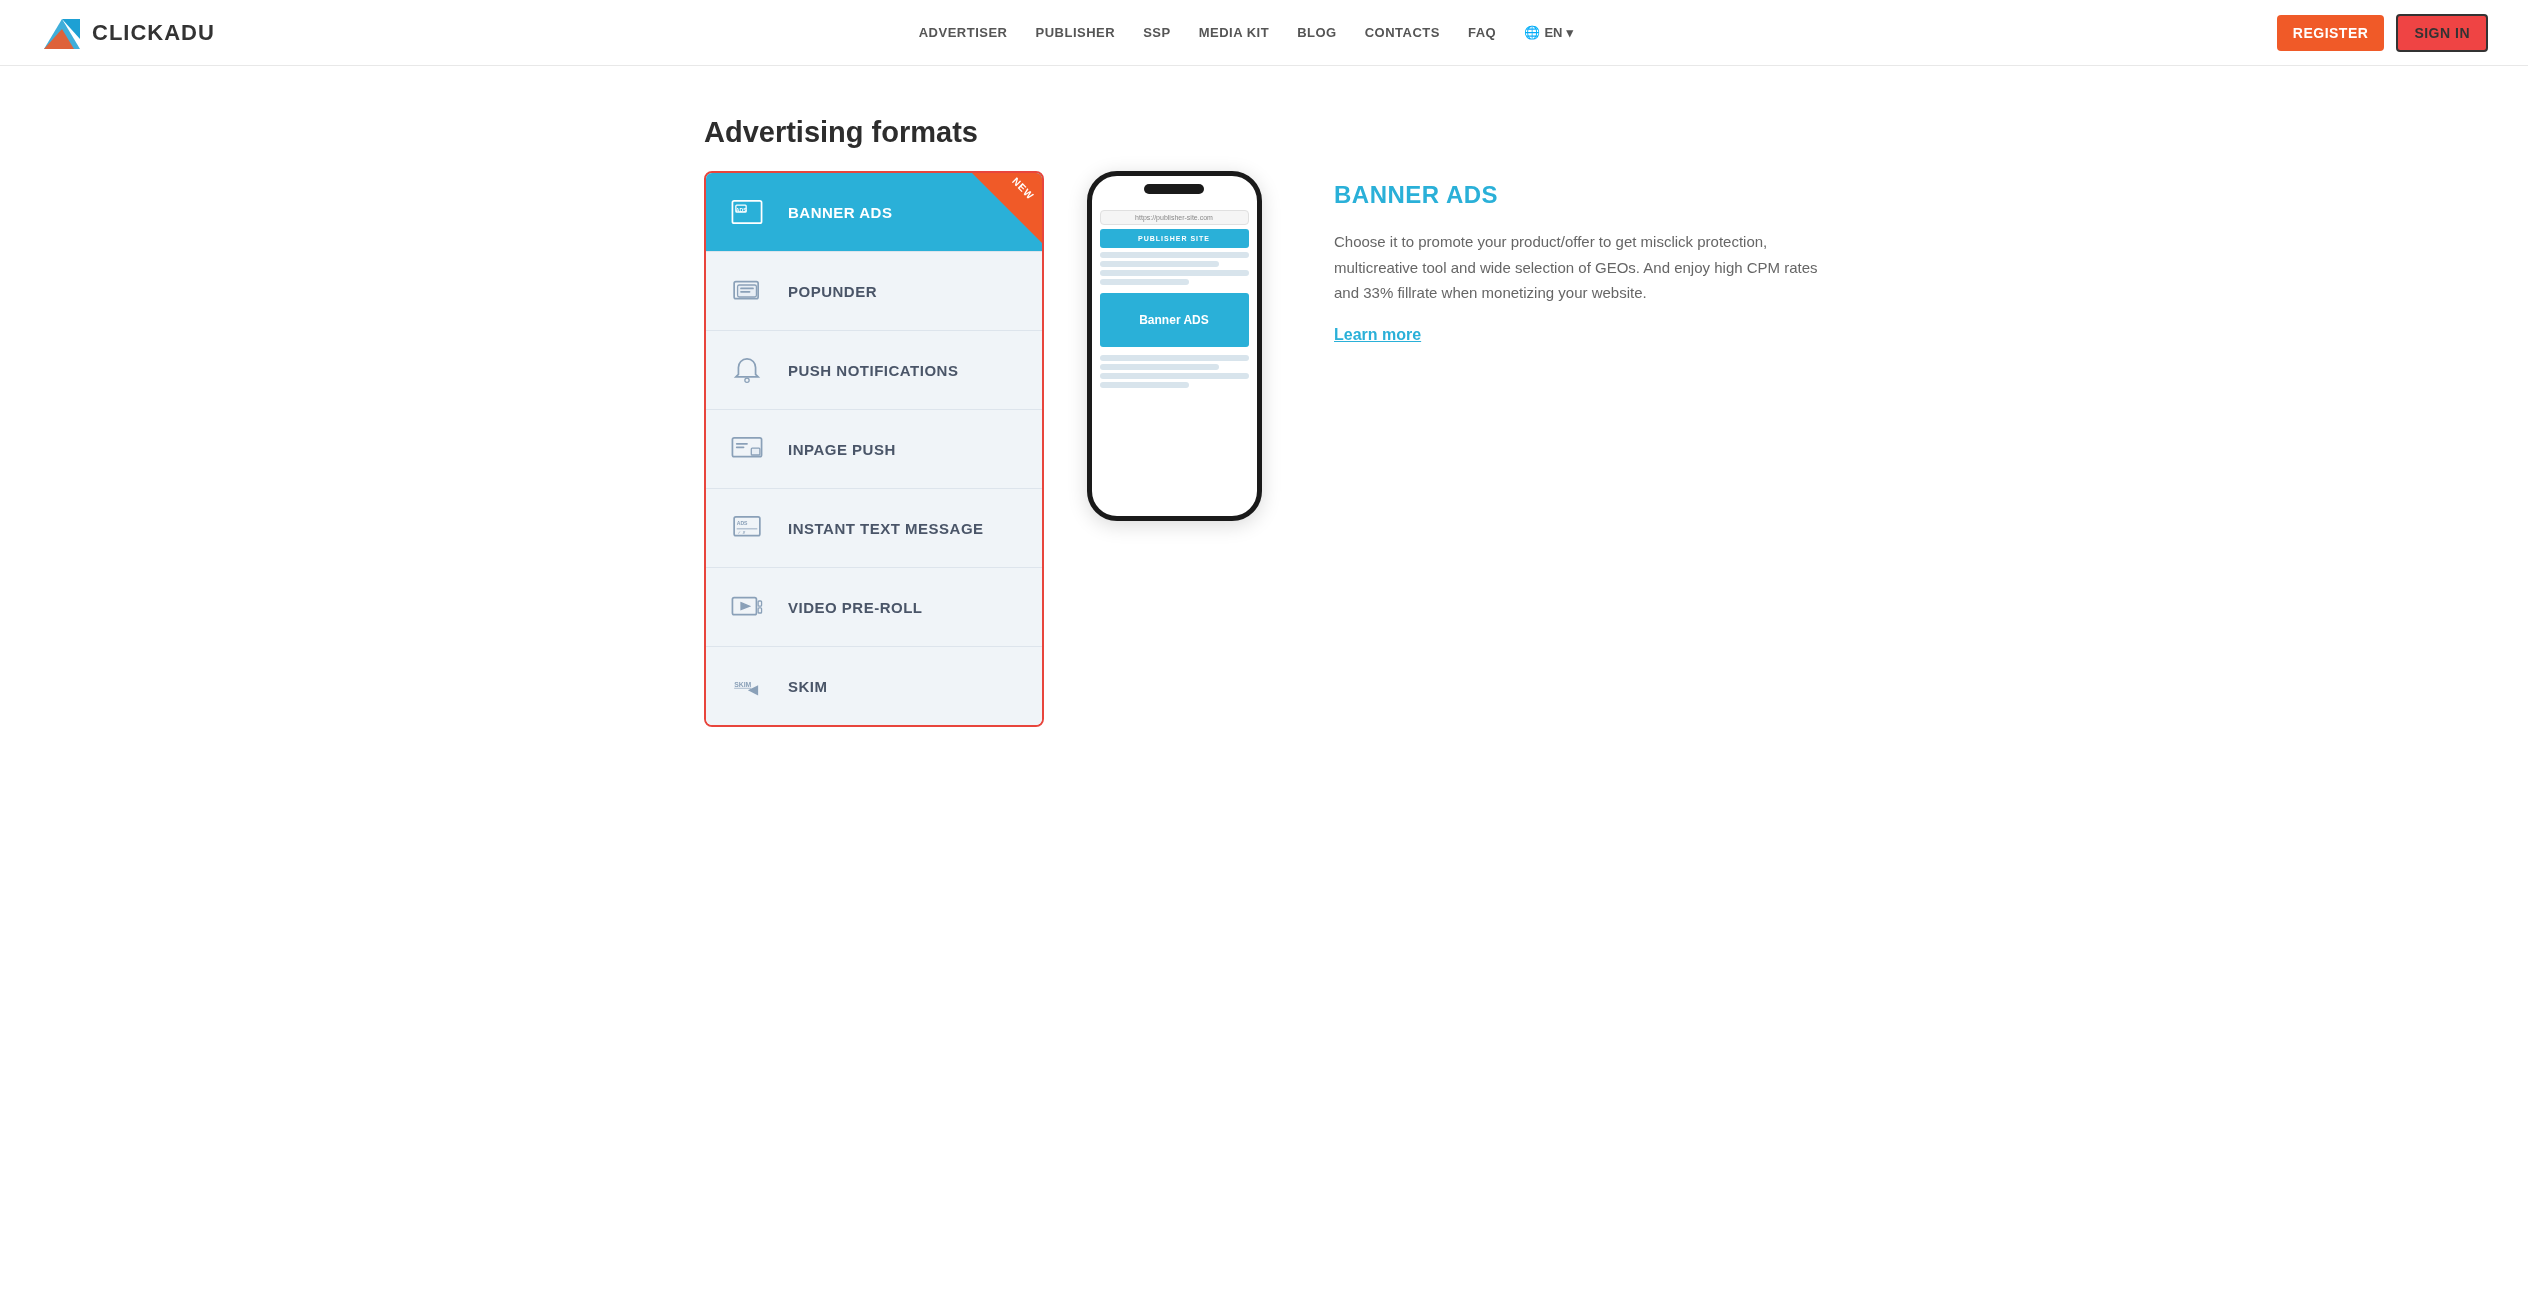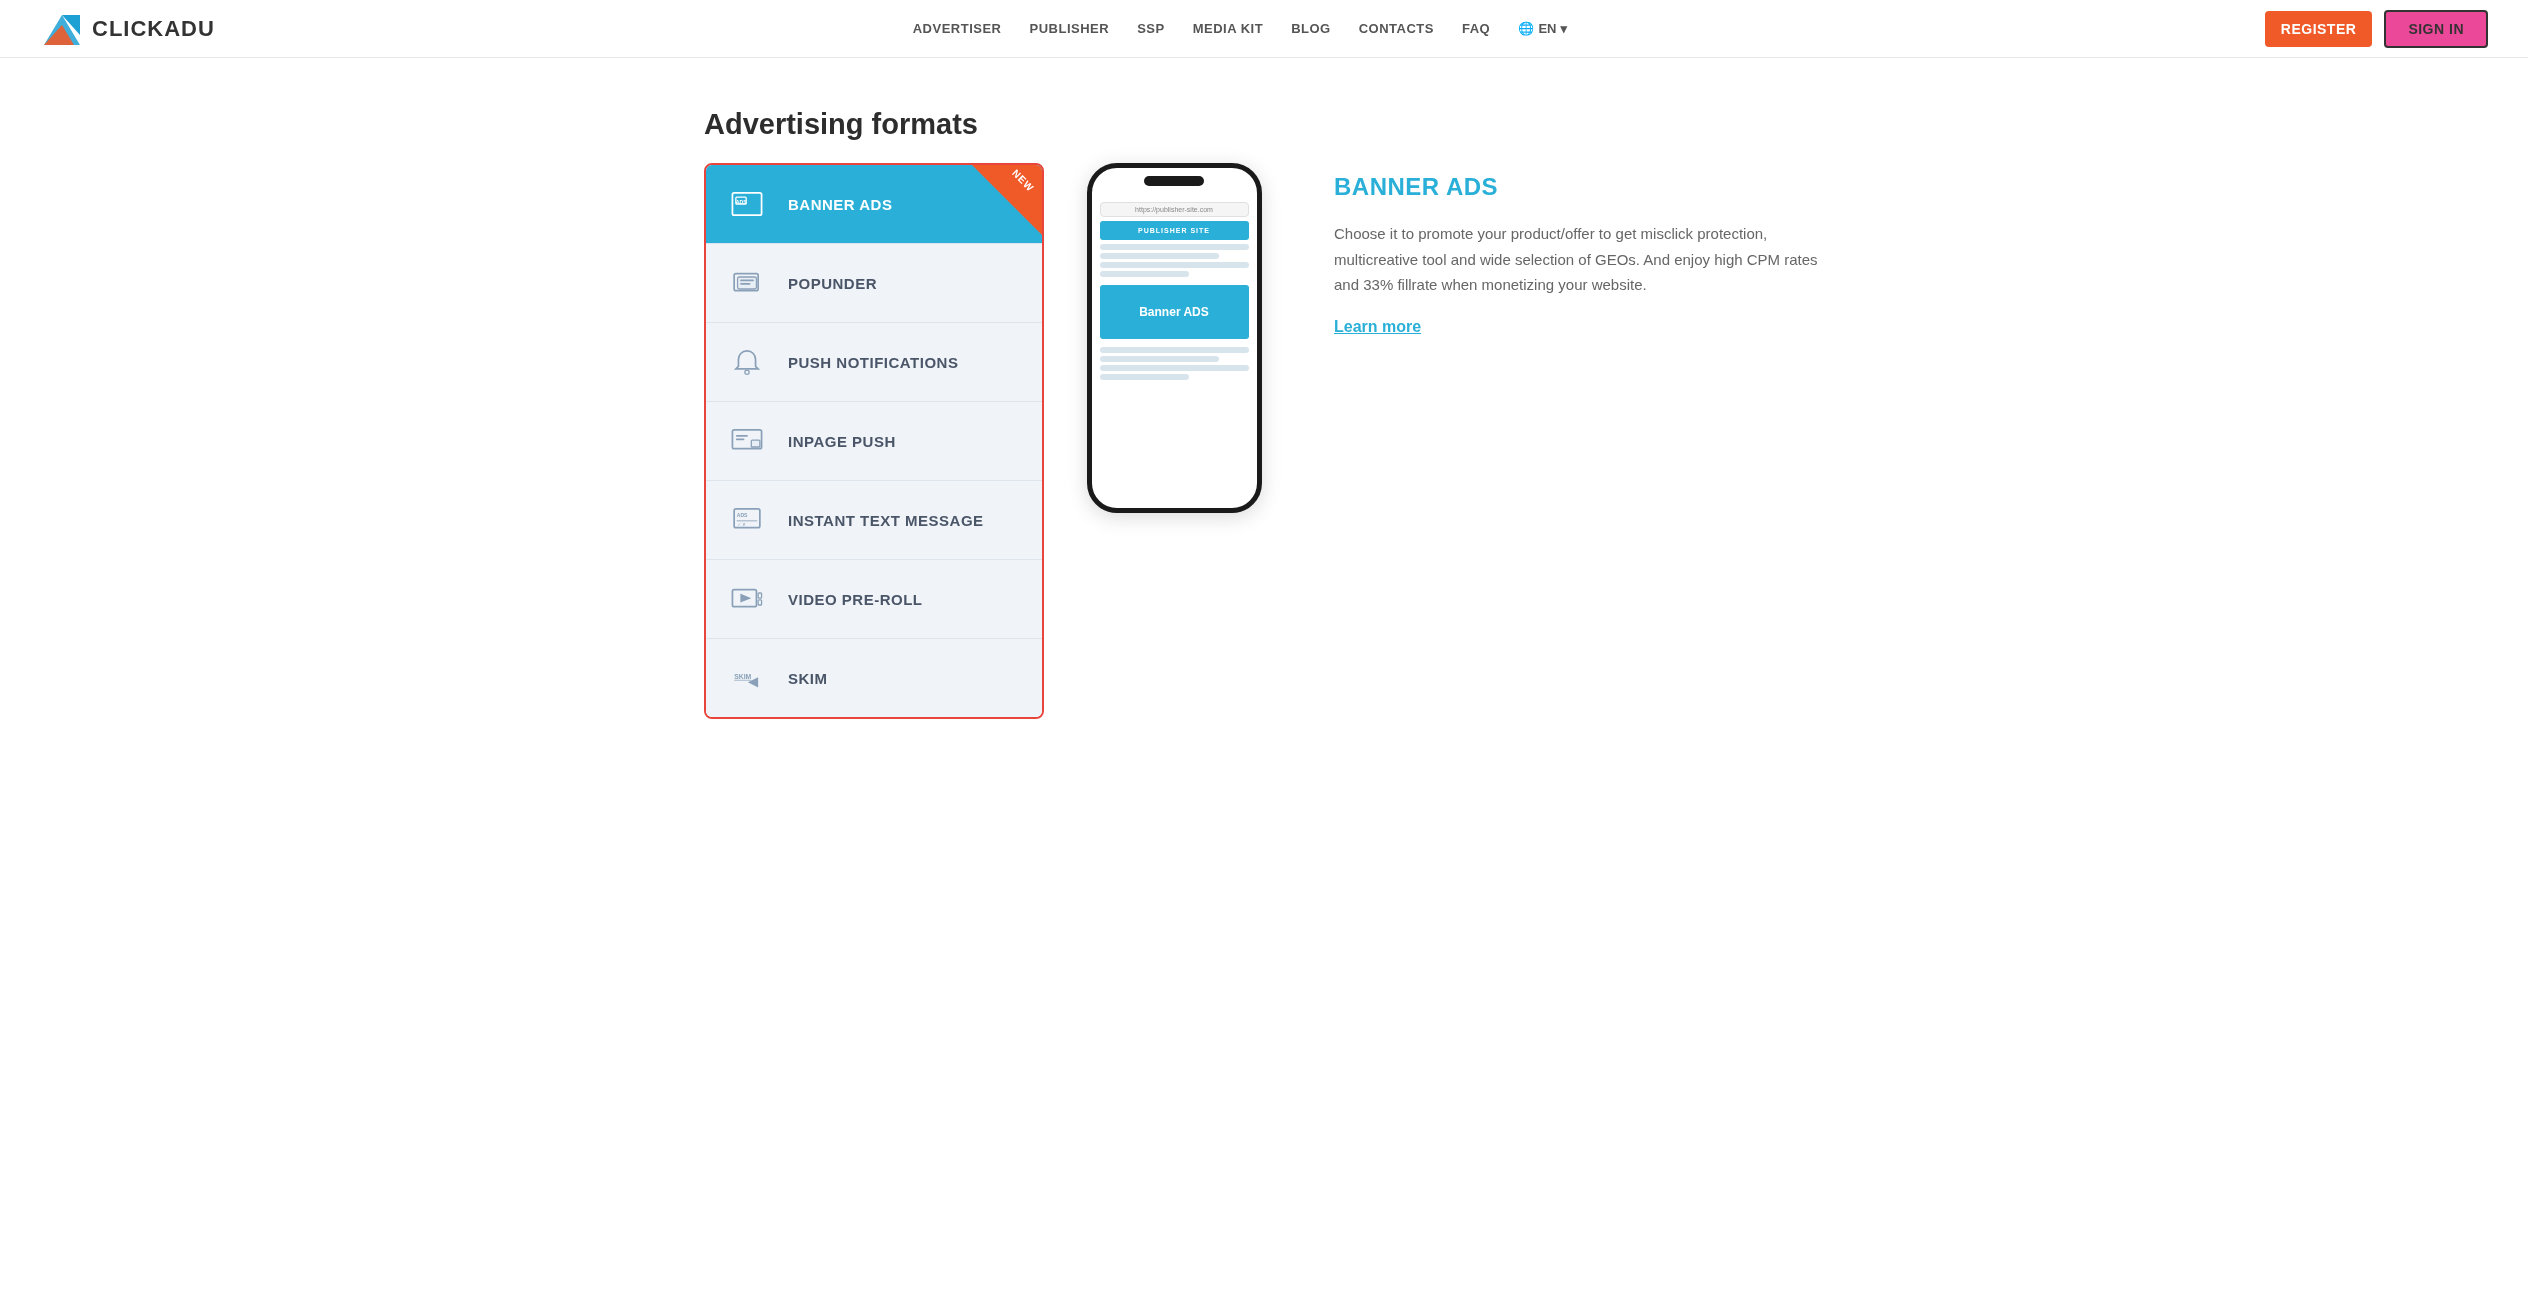--- a/index.html
+++ b/index.html
@@ -4,21 +4,21 @@
   <style>
     * { box-sizing: border-box; margin: 0; padding: 0; }
     body { font-family: 'Helvetica Neue', Arial, sans-serif; background: #fff; color: #333; }
 
     
     .header {
       display: flex;
       align-items: center;
       justify-content: space-between;
       padding: 0 40px;
-      height: 58px;
+      height: 66px;
       border-bottom: 1px solid #e8e8e8;
     }
     .logo-area {
       display: flex;
       align-items: center;
       gap: 8px;
     }
     .logo-icon {
       width: 44px;
       height: 44px;
@@ -63,25 +63,25 @@
       border: none;
       border-radius: 4px;
       padding: 10px 16px;
       font-size: 14px;
       font-weight: 700;
       cursor: pointer;
       text-transform: uppercase;
       letter-spacing: 0.5px;
     }
     .btn-signin {
-      background: #ec4899;
+      background: #ef4444;
       color: #333;
       border: 2px solid #333;
       border-radius: 4px;
-      padding: 9px 22px;
+      padding: 9px 16px;
       font-size: 14px;
       font-weight: 700;
       cursor: pointer;
       text-transform: uppercase;
       letter-spacing: 0.5px;
     }
 
     
     .main {
       max-width: 1200px;

